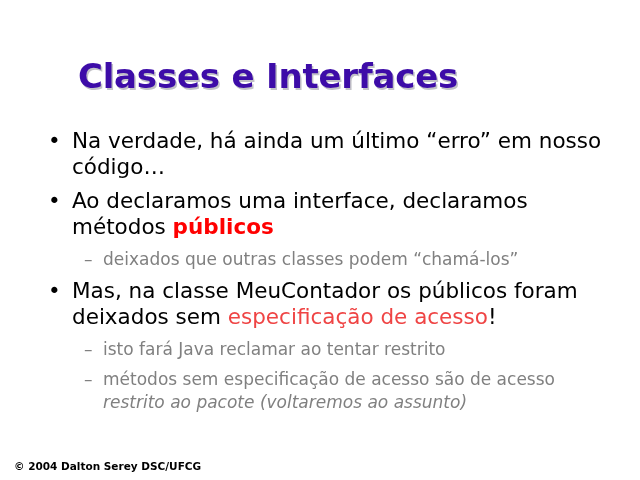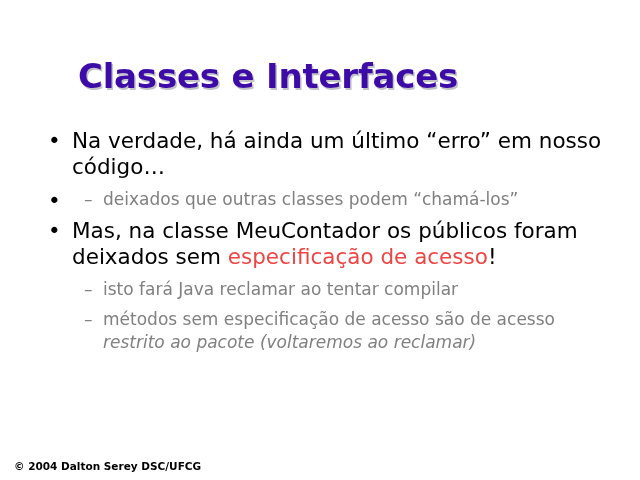--- a/index.html
+++ b/index.html
@@ -108,39 +108,40 @@
 
   <div class="body-area">
 
     <div class="bullet-l1">
       <span class="marker">•</span>
       <span><span>Na verdade, há ainda um último “erro” em nosso código…</span></span>
     </div>
 
     <div class="bullet-l1">
       <span class="marker">•</span>
+      <span><span>Ao declaramos uma interface, declaramos métodos </span><span class="hl-red">públicos</span></span>
     </div>
 
     <div class="bullet-l2">
       <span class="marker">–</span>
       <span><span>deixados que outras classes podem “chamá-los”</span></span>
     </div>
 
     <div class="bullet-l1">
       <span class="marker">•</span>
       <span><span>Mas, na classe MeuContador os públicos foram deixados sem </span><span class="hl-blue">especificação de acesso</span><span>!</span></span>
     </div>
 
     <div class="bullet-l2">
       <span class="marker">–</span>
-      <span><span>isto fará Java reclamar ao tentar compilar</span></span>
+      <span><span>isto fará Java reclamar ao tentar restrito</span></span>
     </div>
 
     <div class="bullet-l2">
       <span class="marker">–</span>
-      <span><span>métodos sem especificação de acesso são de acesso </span><span class="it">restrito ao pacote</span><span> </span><span class="it">(voltaremos ao reclamar)</span></span>
+      <span><span>métodos sem especificação de acesso são de acesso </span><span class="it">restrito ao pacote</span><span> </span><span class="it">(voltaremos ao assunto)</span></span>
     </div>
 
   </div>
 
   <div class="footer">© 2004 Dalton Serey DSC/UFCG</div>
 
 </div>
 
 </body></html>

